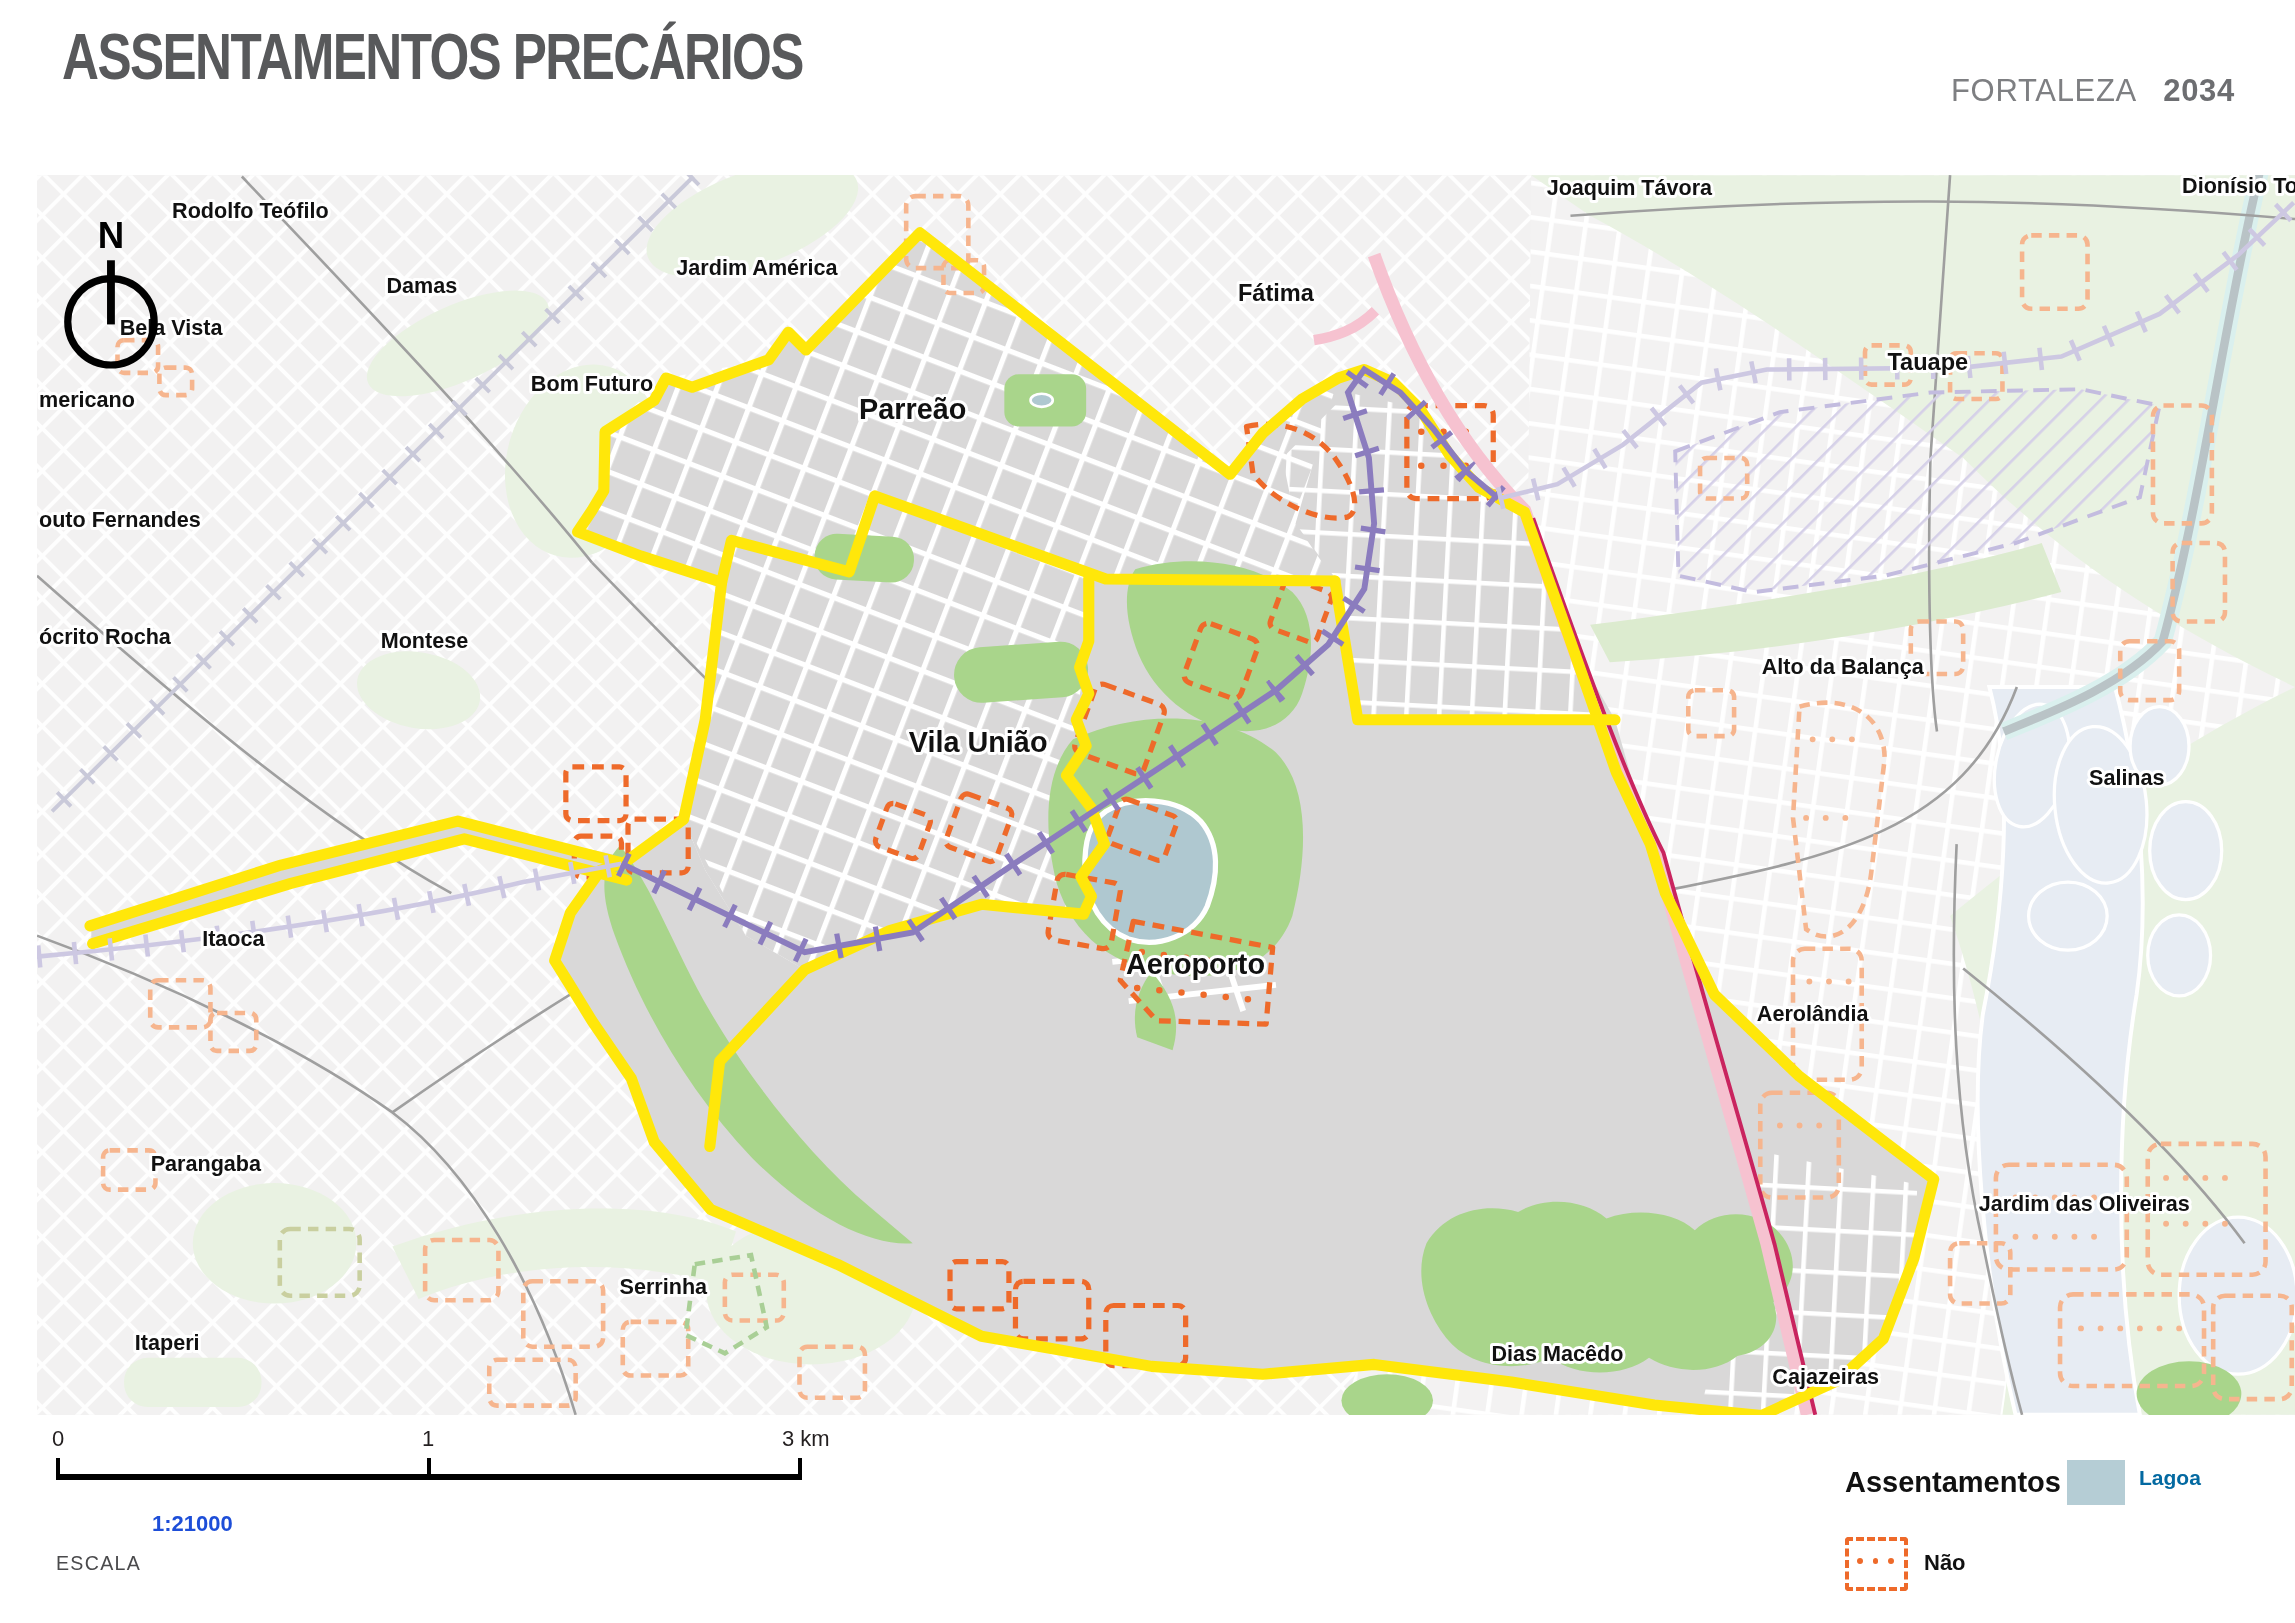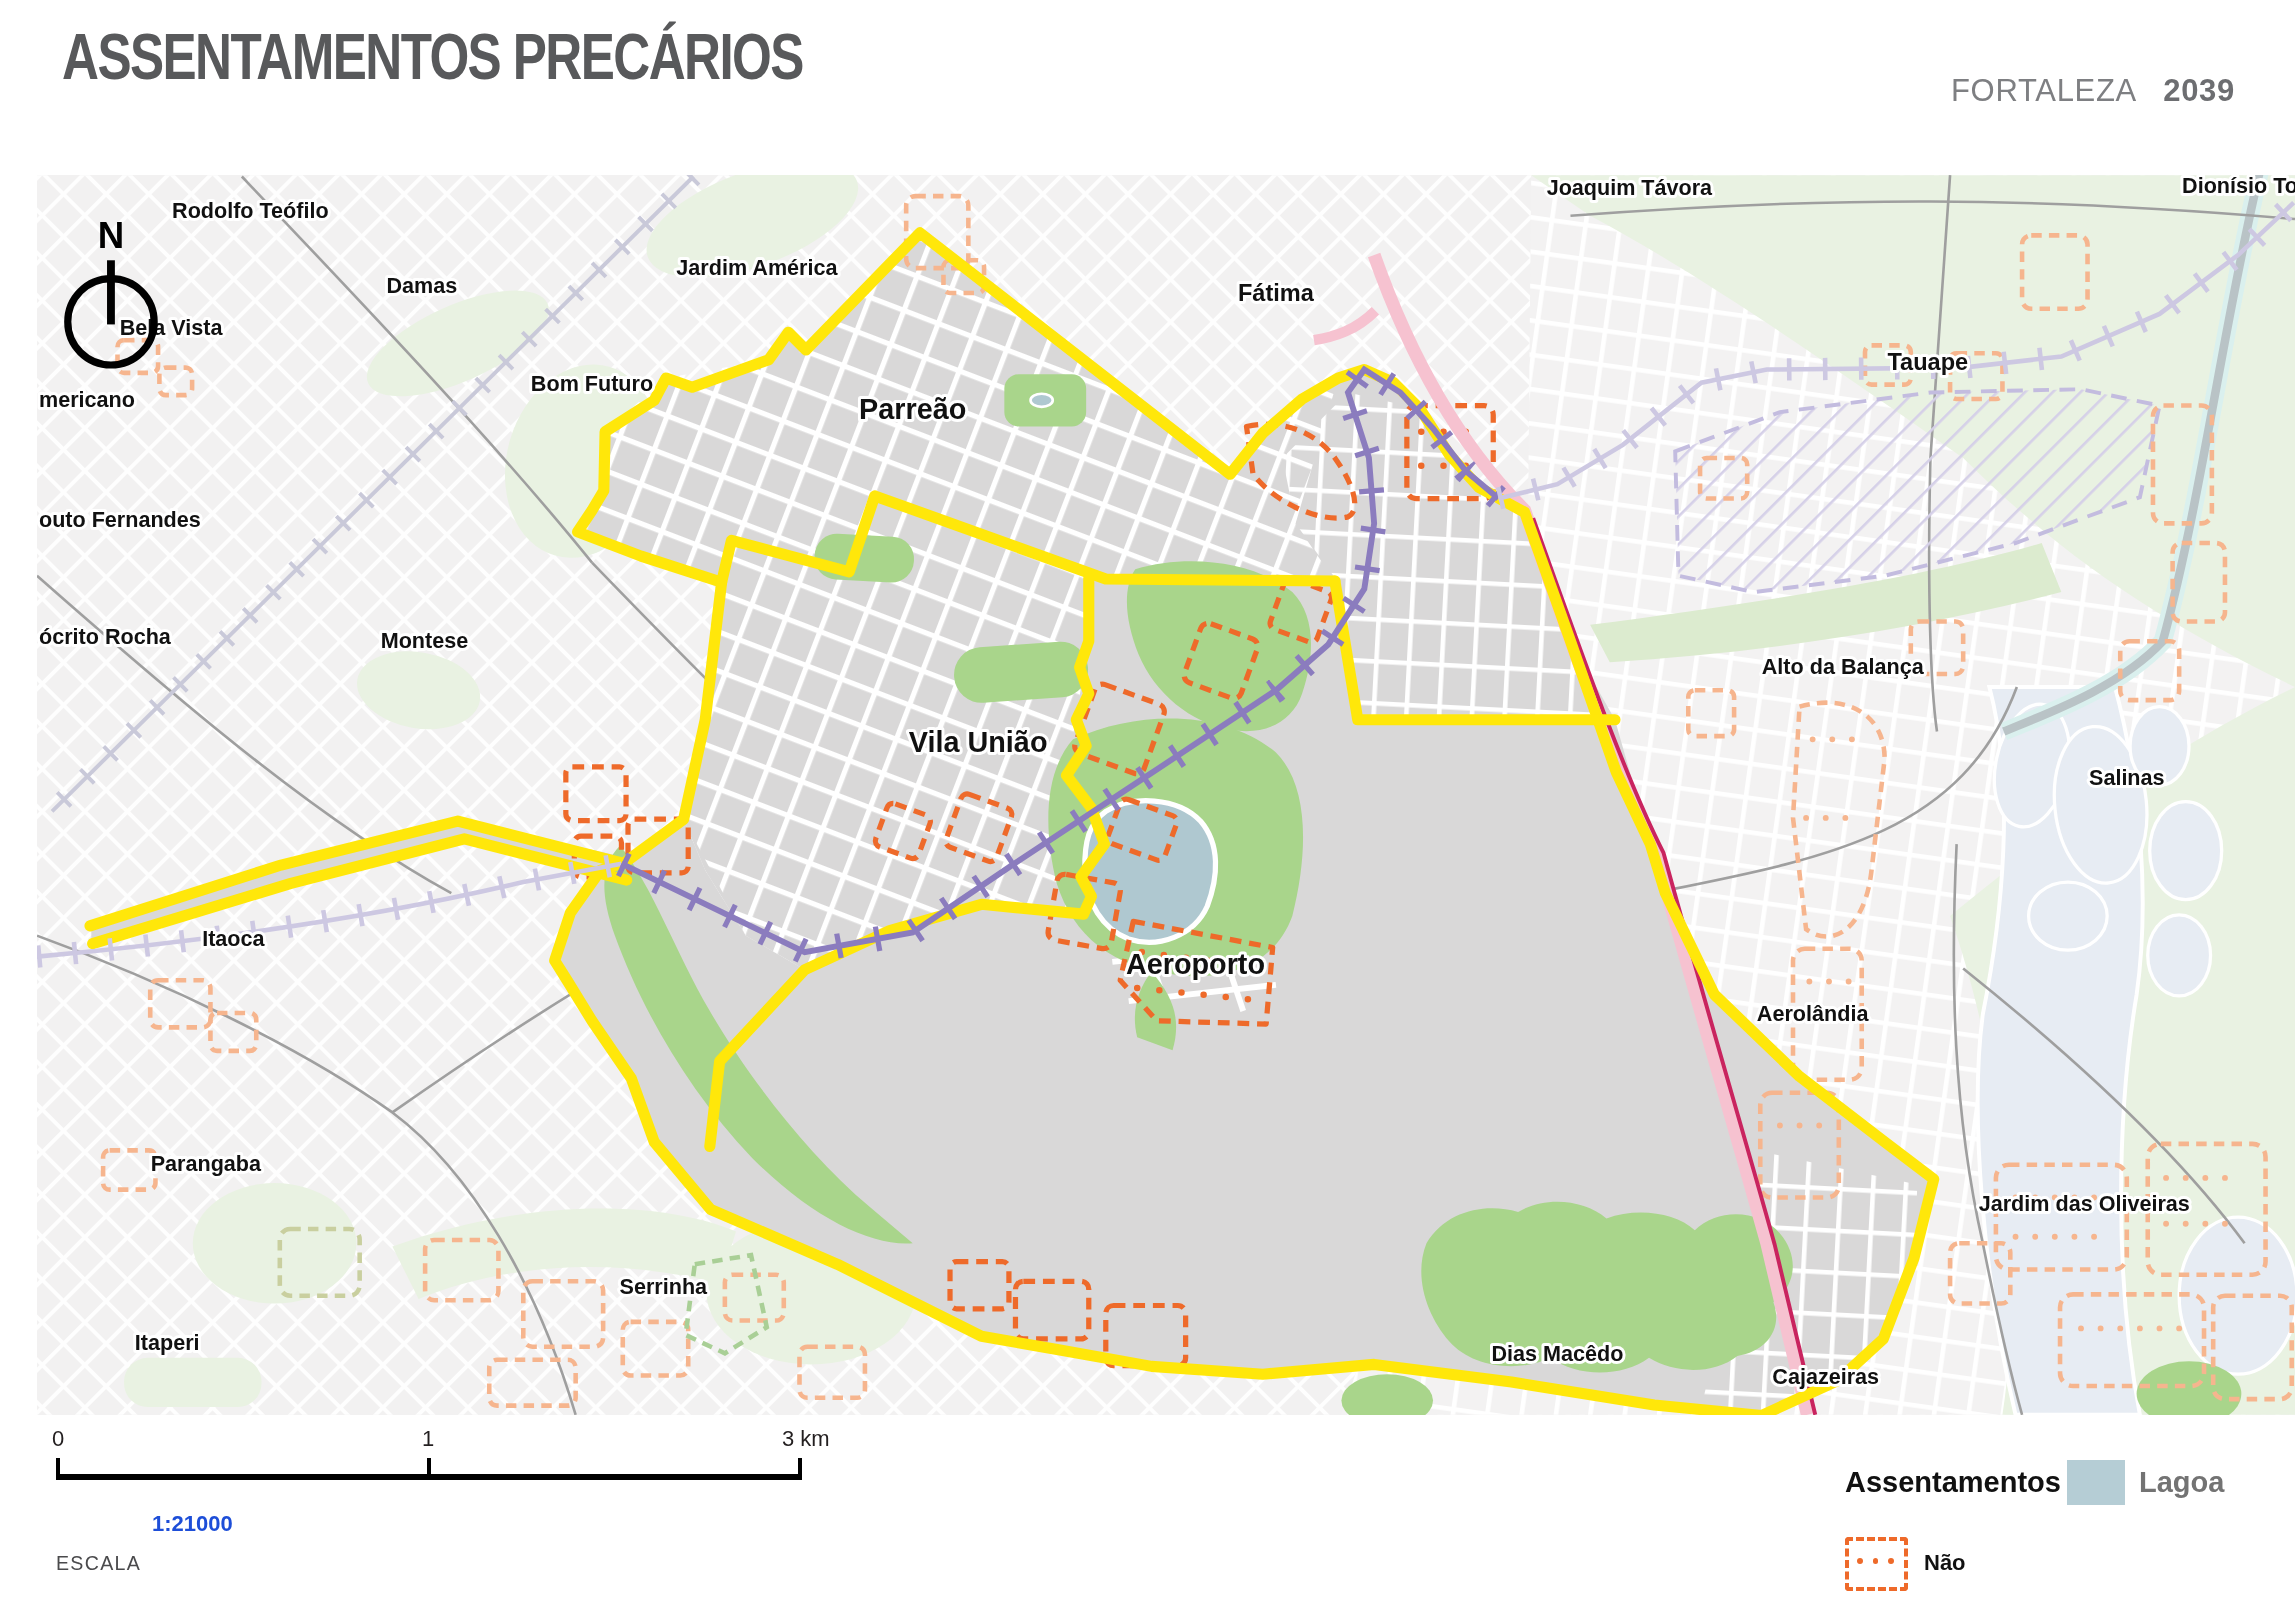--- a/index.html
+++ b/index.html
@@ -13,35 +13,35 @@
   .brand .year{font-weight:bold;color:#6d6e71;}
   .map-wrap{position:absolute;left:37px;top:175px;width:2258px;height:1240px;
        overflow:hidden;background:#f2f1f1;}
   .scale-num{position:absolute;top:1426px;font-size:22px;color:#231f20;}
   .scale-bar{position:absolute;top:1474px;left:56px;width:746px;height:5.9px;background:#000;}
   .scale-tick{position:absolute;top:1458px;width:3.9px;height:21.6px;background:#000;}
   .escala-label{position:absolute;left:56px;top:1516px;font-size:19.6px;color:#4a4a4c;letter-spacing:1.3px;margin-top:36px;}
   .escala-ratio{position:absolute;left:152px;top:1511px;font-size:22px;font-weight:bold;color:#1d4ed8;}
   .legend-title{position:absolute;left:1845px;top:1466px;font-size:29px;font-weight:bold;color:#111;text-align:right;}
   .legend-lagoa-swatch{position:absolute;left:2067px;top:1460px;width:58px;height:45px;background:#b5cdd5;}
-  .legend-lagoa-label{position:absolute;left:2139px;top:1466px;font-size:29px;font-weight:bold;color:#737373;}
+  .legend-lagoa-label{position:absolute;left:2139px;top:1466px;font-size:21px;font-weight:bold;color:#0369a1;}
   .legend-nao-swatch{position:absolute;left:1845px;top:1537px;width:55px;height:46px;
        border:4.6px dashed #ee6a2a;border-radius:3.9px;}
   .legend-nao-swatch i{position:absolute;top:17px;width:5.9px;height:5.9px;border-radius:50%;background:#ee6a2a;}
   .legend-nao-label{position:absolute;left:1924px;top:1550px;font-size:22px;font-weight:bold;color:#111;}
 </style>
 </head>
 <body>
 
 <h1 class="page-title">ASSENTAMENTOS PRECÁRIOS</h1>
 
 <div class="brand">
   <span>FORTALEZA</span>
   <span>&nbsp;</span>
-  <span class="year">2039</span>
+  <span class="year">2034</span>
 </div>
 
 <div class="map-wrap">
 <svg width="2258" height="1240" viewBox="57 268 3450 1894" xmlns="http://www.w3.org/2000/svg">
   <defs>
     <pattern id="gridOut45" width="46" height="46" patternUnits="userSpaceOnUse" patternTransform="rotate(45)">
       <rect width="46" height="46" fill="none"></rect>
       <rect x="0" y="0" width="46" height="6" fill="#ffffff"></rect>
       <rect x="0" y="0" width="6" height="46" fill="#ffffff"></rect>
     </pattern>

